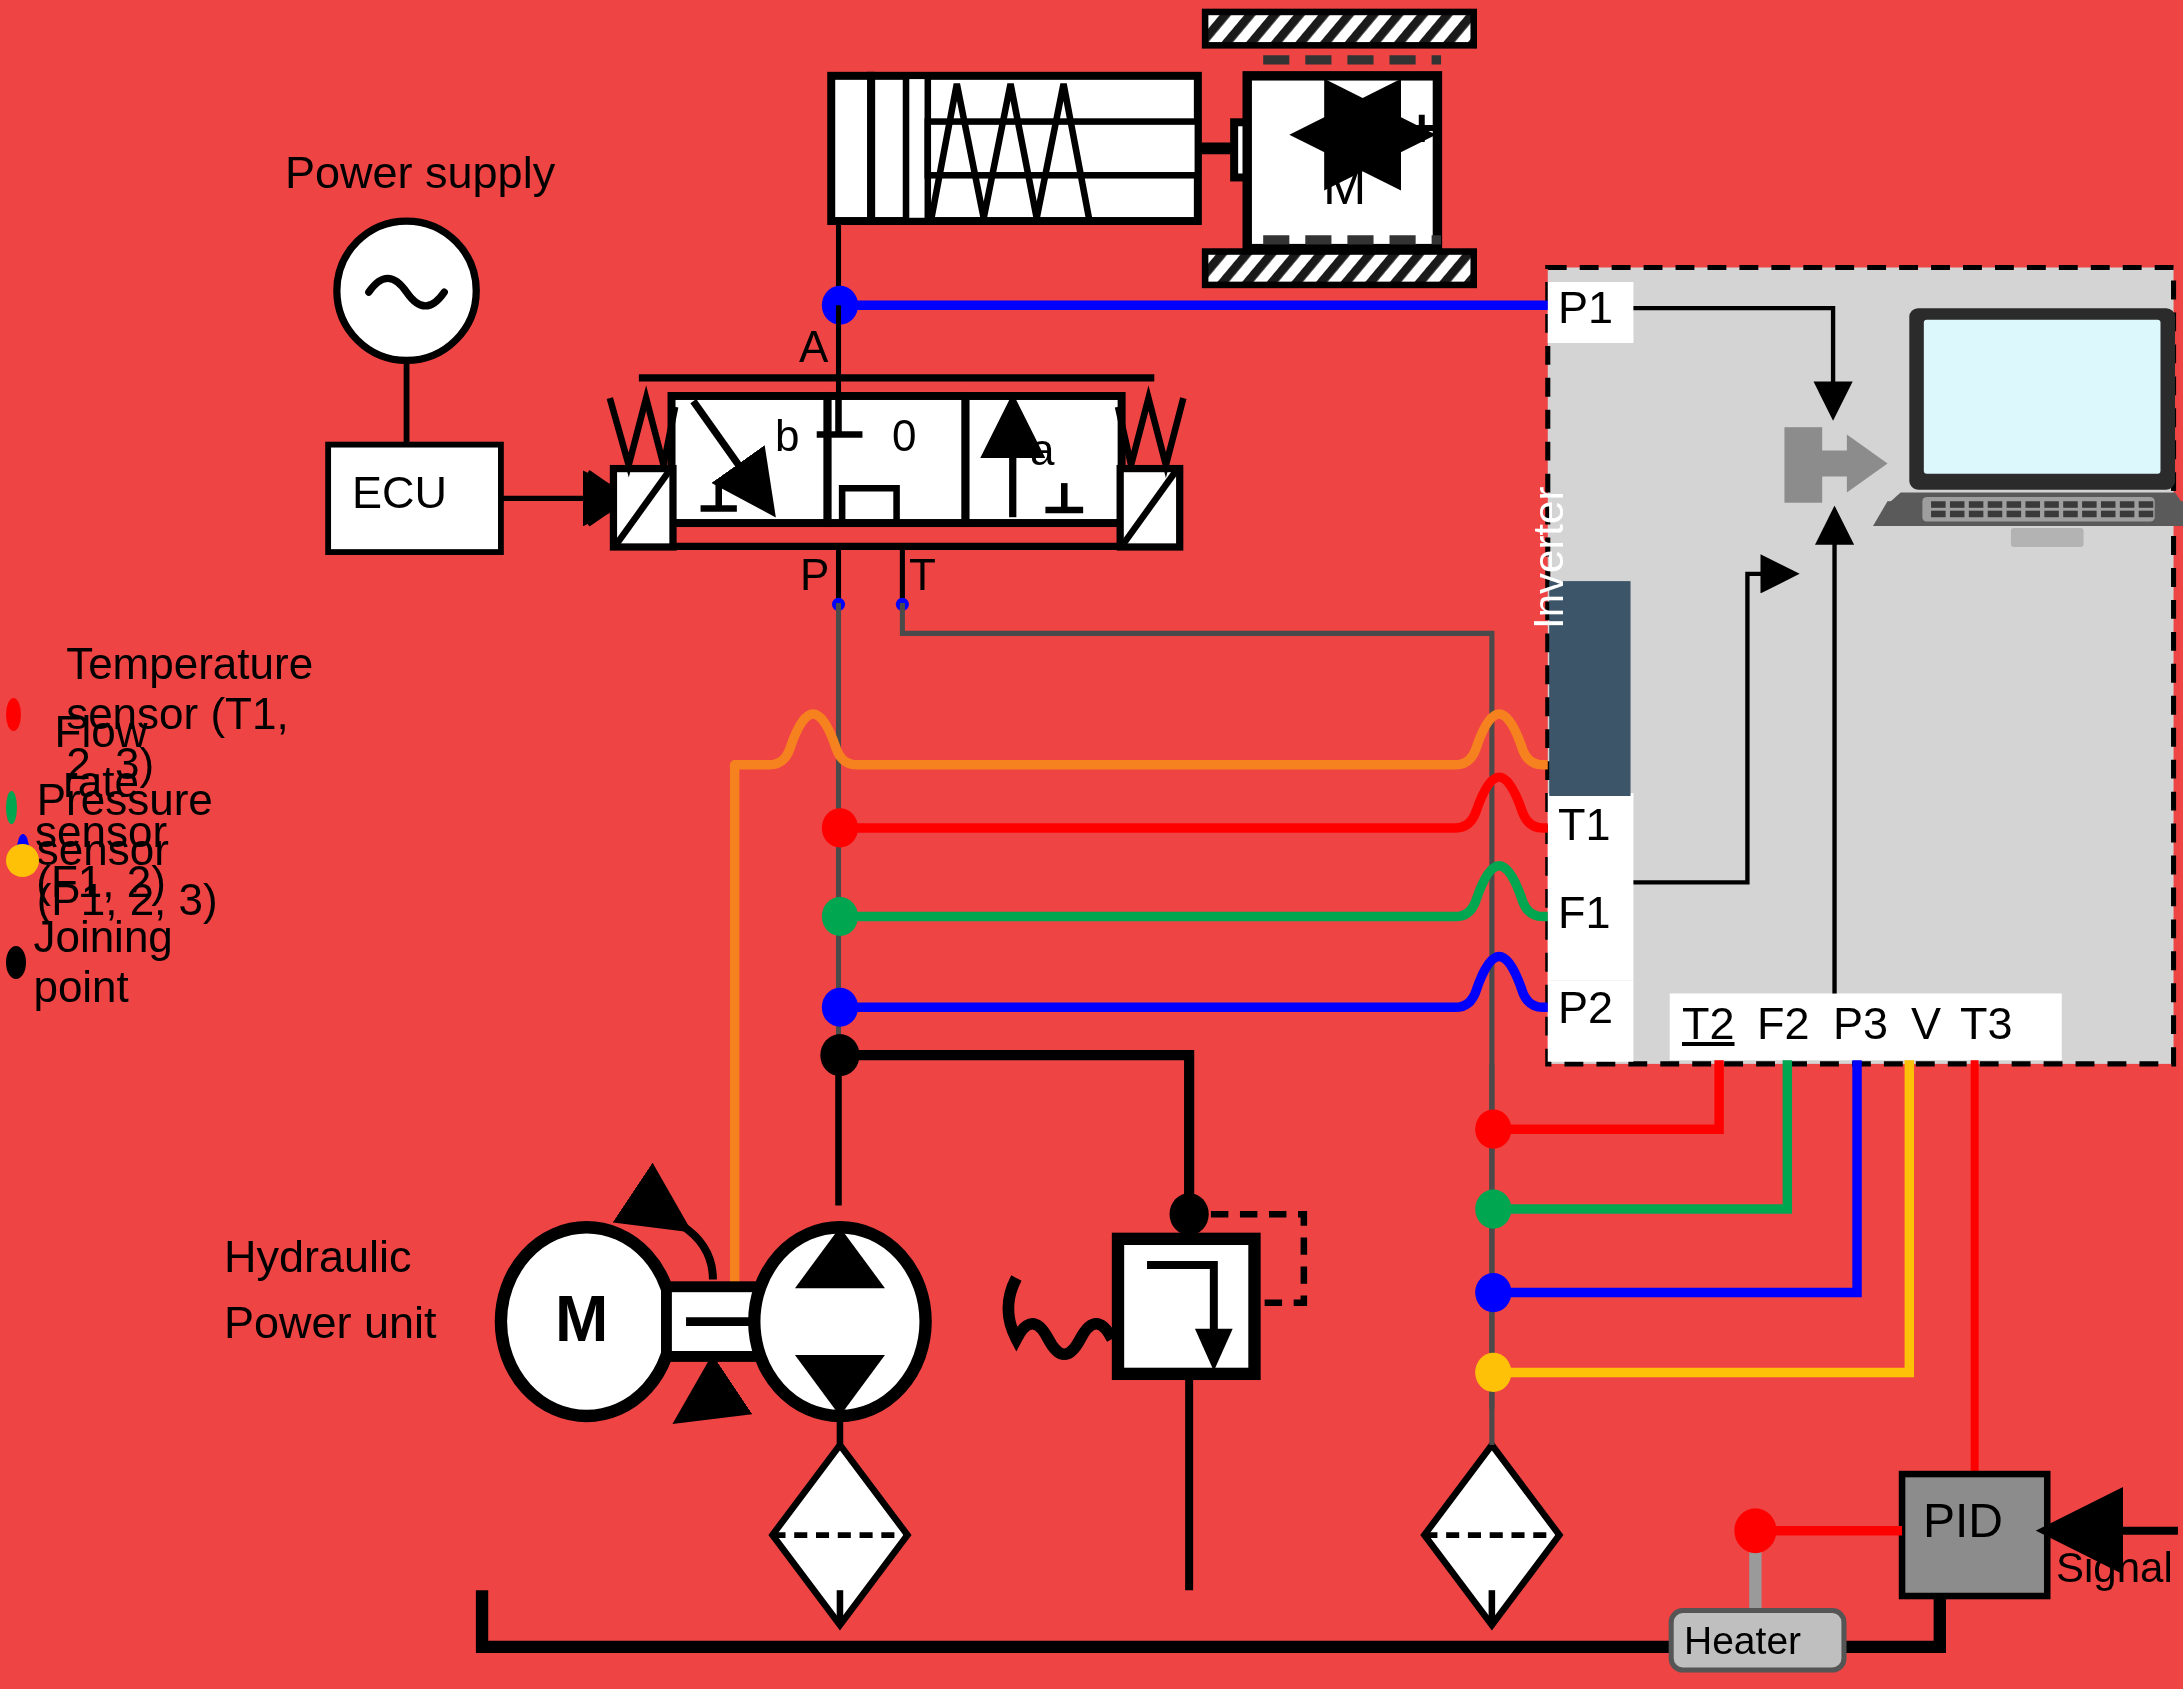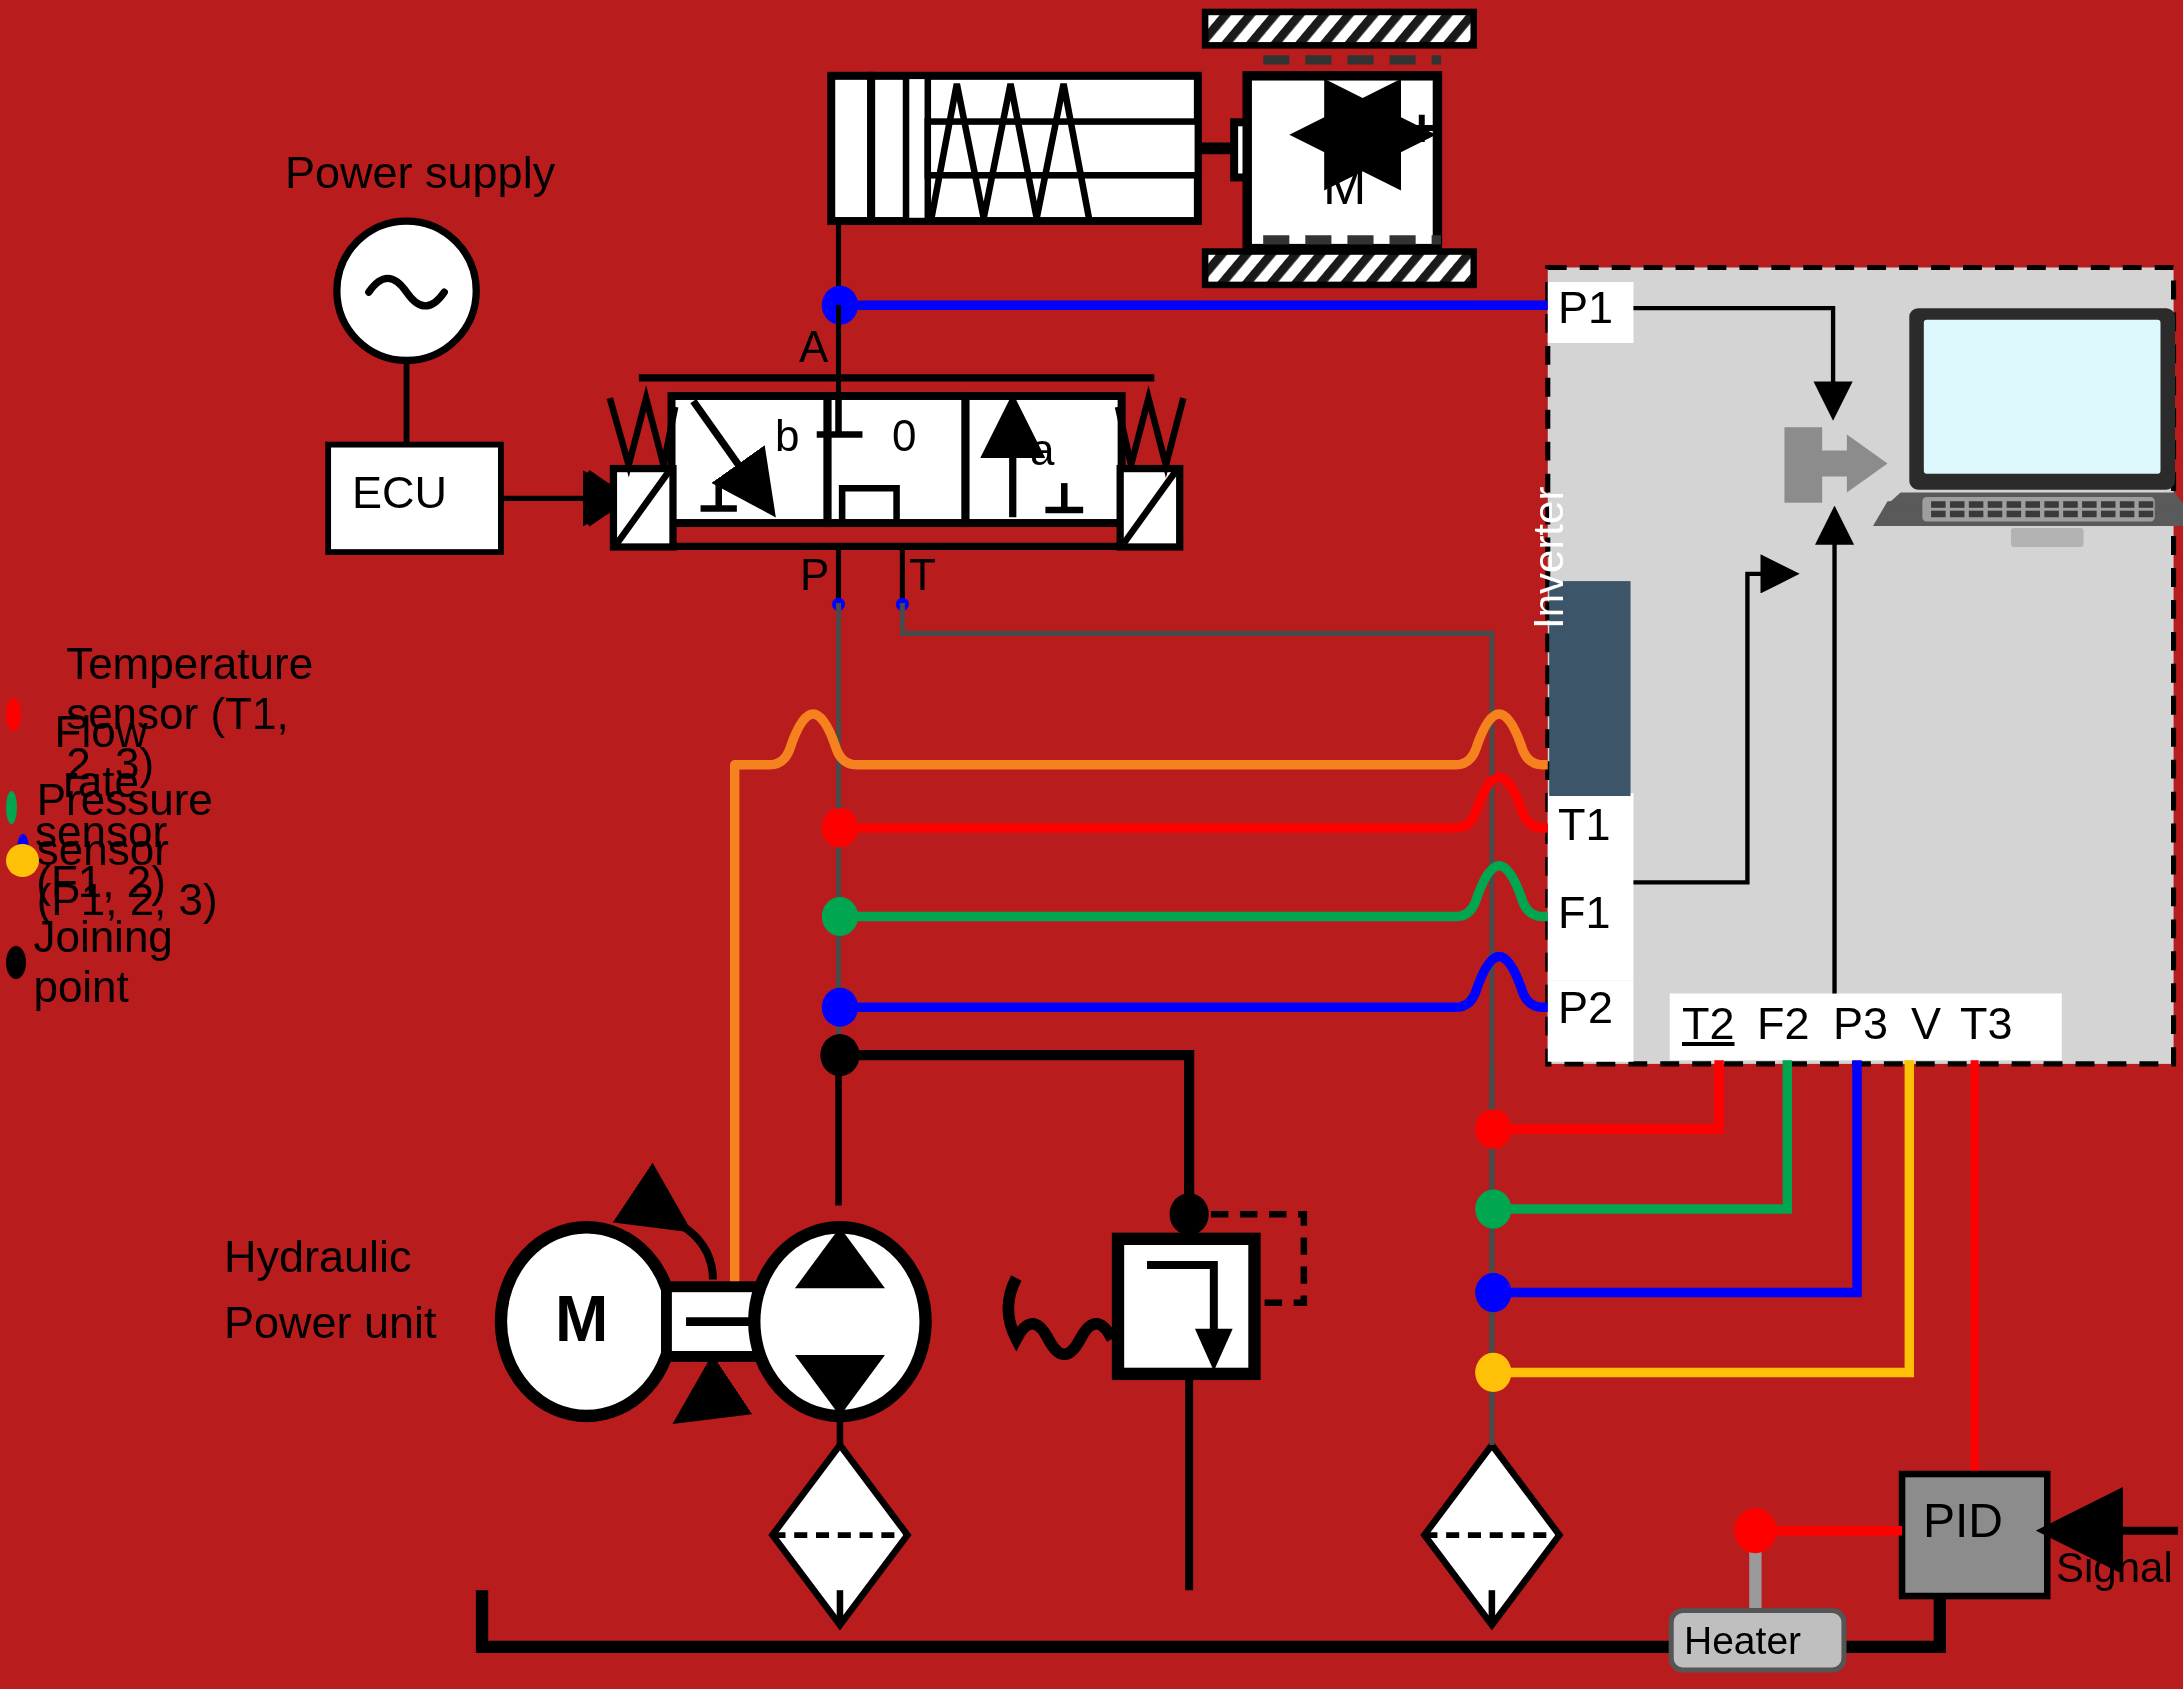--- a/index.html
+++ b/index.html
@@ -1,17 +1,17 @@
 <!DOCTYPE html>
 <html style="font-size:11.6px"><head>
 <meta charset="utf-8">
 <style>
   html,body{margin:0;padding:0;background:#fff;}
   body{font-family:"Liberation Sans",sans-serif;}
-  #stage{position:relative;width:2183px;height:1690px;background:#b91c1c;overflow:hidden;}
+  #stage{position:relative;width:2183px;height:1690px;background:#ef4444;overflow:hidden;}
   #stage svg{position:absolute;left:0;top:0;}
   .lbl{position:absolute;font-family:"Liberation Sans",sans-serif;color:#000;white-space:nowrap;line-height:1;}
   .legend-item{position:absolute;display:flex;align-items:center;}
   .legend-dot{border-radius:50%;display:inline-block;margin-right:7.3px;}
 </style>
 </head>
 <body>
 
 <div id="stage">
 

